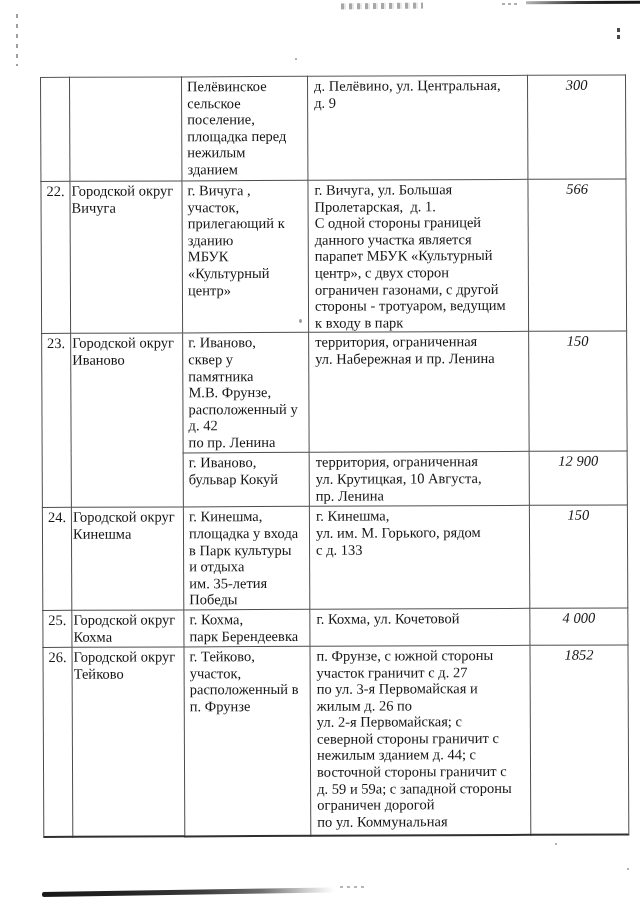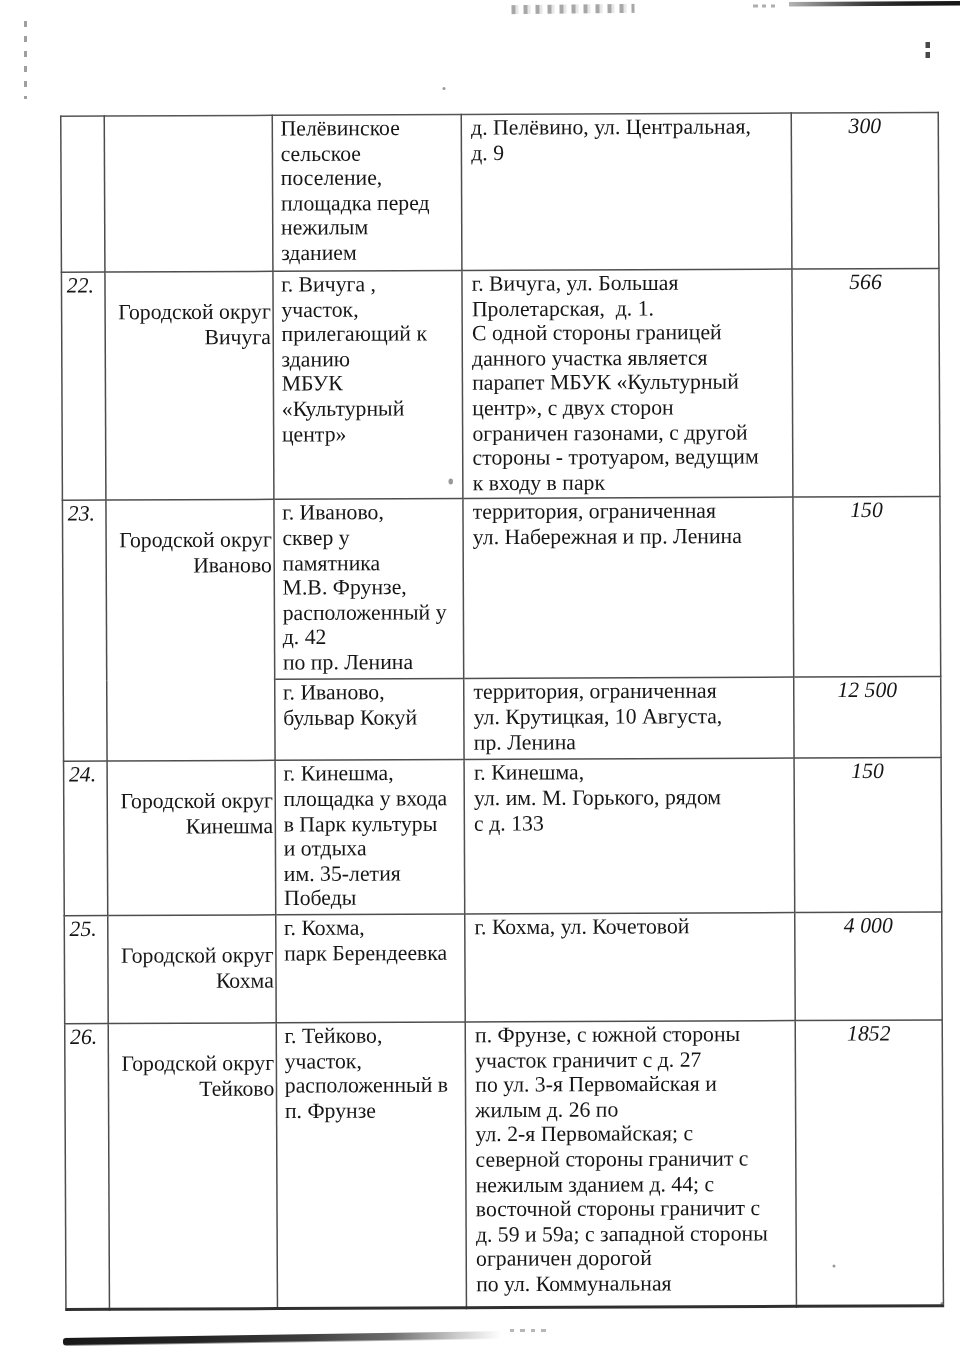--- a/index.html
+++ b/index.html
@@ -36,22 +36,22 @@
     white-space:pre;
     overflow:hidden;
   }
   tr.first td{border-top:1.4px solid #555;}
   tr.heavy td{border-top:1.8px dashed #383838;}
   col.c1{width:29px;}
   col.c2{width:112px;}
   col.c3{width:126px;}
   col.c4{width:220px;}
   col.c5{width:98px;}
-  td.c-num{padding-top:1px;border-right:1.3px solid #4c4c4c;font-style:italic;}
-  td.c-mun{text-align:right;padding:19px 1px;}
+  td.c-num{text-align:center;padding-top:1px;border-right:1.3px solid #4c4c4c;}
+  td.c-mun{text-align:left;padding:1px 1px;}
   td.c-loc{text-align:left;padding:1px 1px 1px 5px;}
   td.c-addr{text-align:left;padding:1px 3px 1px 6px;}
   td.c-cap{text-align:center;padding-top:1px;font-style:italic;}
 
   
   .art{position:absolute;pointer-events:none;}
   .top-smudge{
     left:341px;top:3px;width:82px;height:6px;
     background:repeating-linear-gradient(90deg,rgba(95,95,95,.55) 0 3px,rgba(160,160,160,.25) 3px 5px,transparent 5px 8px);
     filter:blur(.5px);
@@ -168,21 +168,21 @@
           <td class="c-addr">территория, ограниченная
 ул. Набережная и пр. Ленина</td>
           <td class="c-cap">150</td>
         </tr>
         <tr style="height:54px;">
           <td class="c-loc">г. Иваново,
 бульвар Кокуй</td>
           <td class="c-addr">территория, ограниченная
 ул. Крутицкая, 10 Августа,
 пр. Ленина</td>
-          <td class="c-cap">12 500</td>
+          <td class="c-cap">12 900</td>
         </tr>
         <tr style="height:98px;">
           <td class="c-num">24.</td>
           <td class="c-mun">Городской округ
 Кинешма</td>
           <td class="c-loc">г. Кинешма,
 площадка у входа
 в Парк культуры
 и отдыха
 им. 35-летия

